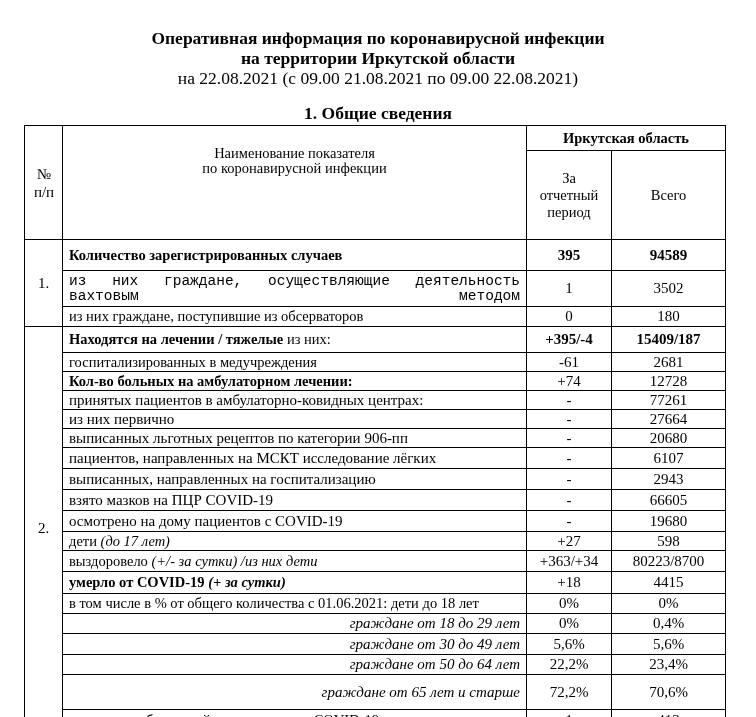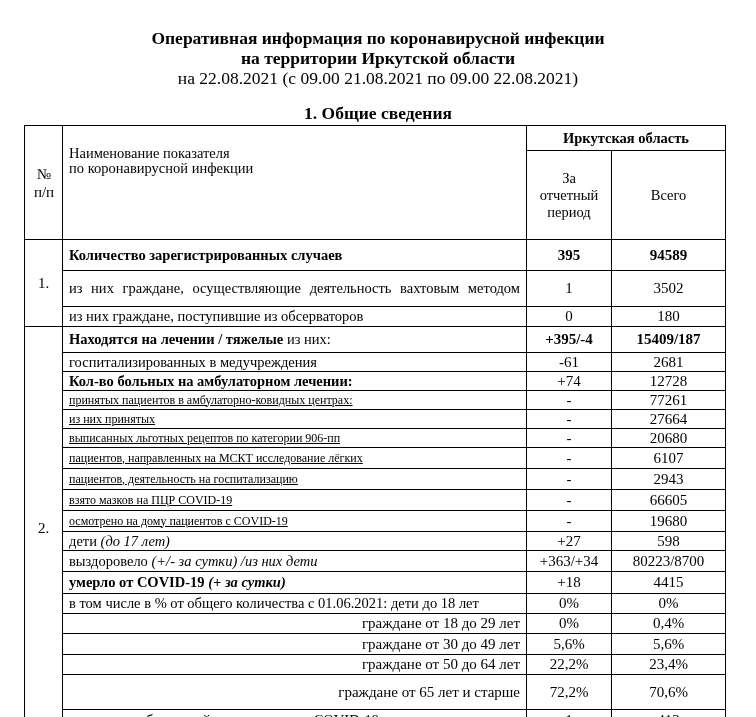--- a/index.html
+++ b/index.html
@@ -8,25 +8,25 @@
   .t1 { top: 28px; font-weight: bold; }
   .t2 { top: 48px; font-weight: bold; }
   .t3 { top: 68px; text-align: center; }
   .sec { top: 103px; font-weight: bold; font-size: 17.5px; }
   table { position: absolute; left: 24px; top: 125px; border-collapse: collapse; table-layout: fixed; width: 701px; }
   td { border: 1.3px solid #000; padding: 0 6px; font-size: 14.5px; line-height: 15px; vertical-align: middle; overflow: hidden; white-space: nowrap; }
   col.c1 { width: 38px; } col.c2 { width: 464px; } col.c3 { width: 85px; } col.c4 { width: 114px; }
   .num { text-align: center; font-size: 15px; }
   .val { text-align: center; font-size: 15px; }
   .b { font-weight: bold; margin-top: 12px; }
-  .small { font-size: 12px; text-decoration: underline; }
-  .right { text-align: right; font-size: 15px; }
-  .wrap { white-space: normal; text-align: justify; text-align-last: justify; }
+  .small { font-size: 15px; }
+  .right { text-align: right; font-size: 15px; font-style: italic; }
+  .wrap { white-space: normal; text-align: justify; text-align-last: justify; font-family: Liberation Mono, monospace; }
   .hdr { text-align: center; white-space: normal; font-size: 14.5px; }
-  .name-hdr { vertical-align: top; padding-top: 20px; margin-left: 48px; }
+  .name-hdr { text-align: center; vertical-align: top; padding-top: 20px; margin-left: 48px; }
   i { }
 </style>
 </head>
 <body>
 
 <div class="title t1">Оперативная информация по коронавирусной инфекции</div>
 <div class="title t2">на территории Иркутской области</div>
 <div class="title t3">на 22.08.2021 (с 09.00 21.08.2021 по 09.00 22.08.2021)</div>
 <div class="title sec">1. Общие сведения</div>
 
@@ -85,36 +85,36 @@
     <td class="b">Кол-во больных на амбулаторном лечении:</td>
     <td class="val">+74</td>
     <td class="val">12728</td>
   </tr>
   <tr style="height:19px">
     <td class="small">принятых пациентов в амбулаторно-ковидных центрах:</td>
     <td class="val">-</td>
     <td class="val">77261</td>
   </tr>
   <tr style="height:19px">
-    <td class="small">из них принятых</td>
+    <td class="small">из них первично</td>
     <td class="val">-</td>
     <td class="val">27664</td>
   </tr>
   <tr style="height:19px">
     <td class="small">выписанных льготных рецептов по категории 906-пп</td>
     <td class="val">-</td>
     <td class="val">20680</td>
   </tr>
   <tr style="height:21px">
     <td class="small">пациентов, направленных на МСКТ исследование лёгких</td>
     <td class="val">-</td>
     <td class="val">6107</td>
   </tr>
   <tr style="height:21px">
-    <td class="small">пациентов, деятельность на госпитализацию</td>
+    <td class="small">выписанных, направленных на госпитализацию</td>
     <td class="val">-</td>
     <td class="val">2943</td>
   </tr>
   <tr style="height:21px">
     <td class="small">взято мазков на ПЦР COVID-19</td>
     <td class="val">-</td>
     <td class="val">66605</td>
   </tr>
   <tr style="height:21px">
     <td class="small">осмотрено на дому пациентов с COVID-19</td>

